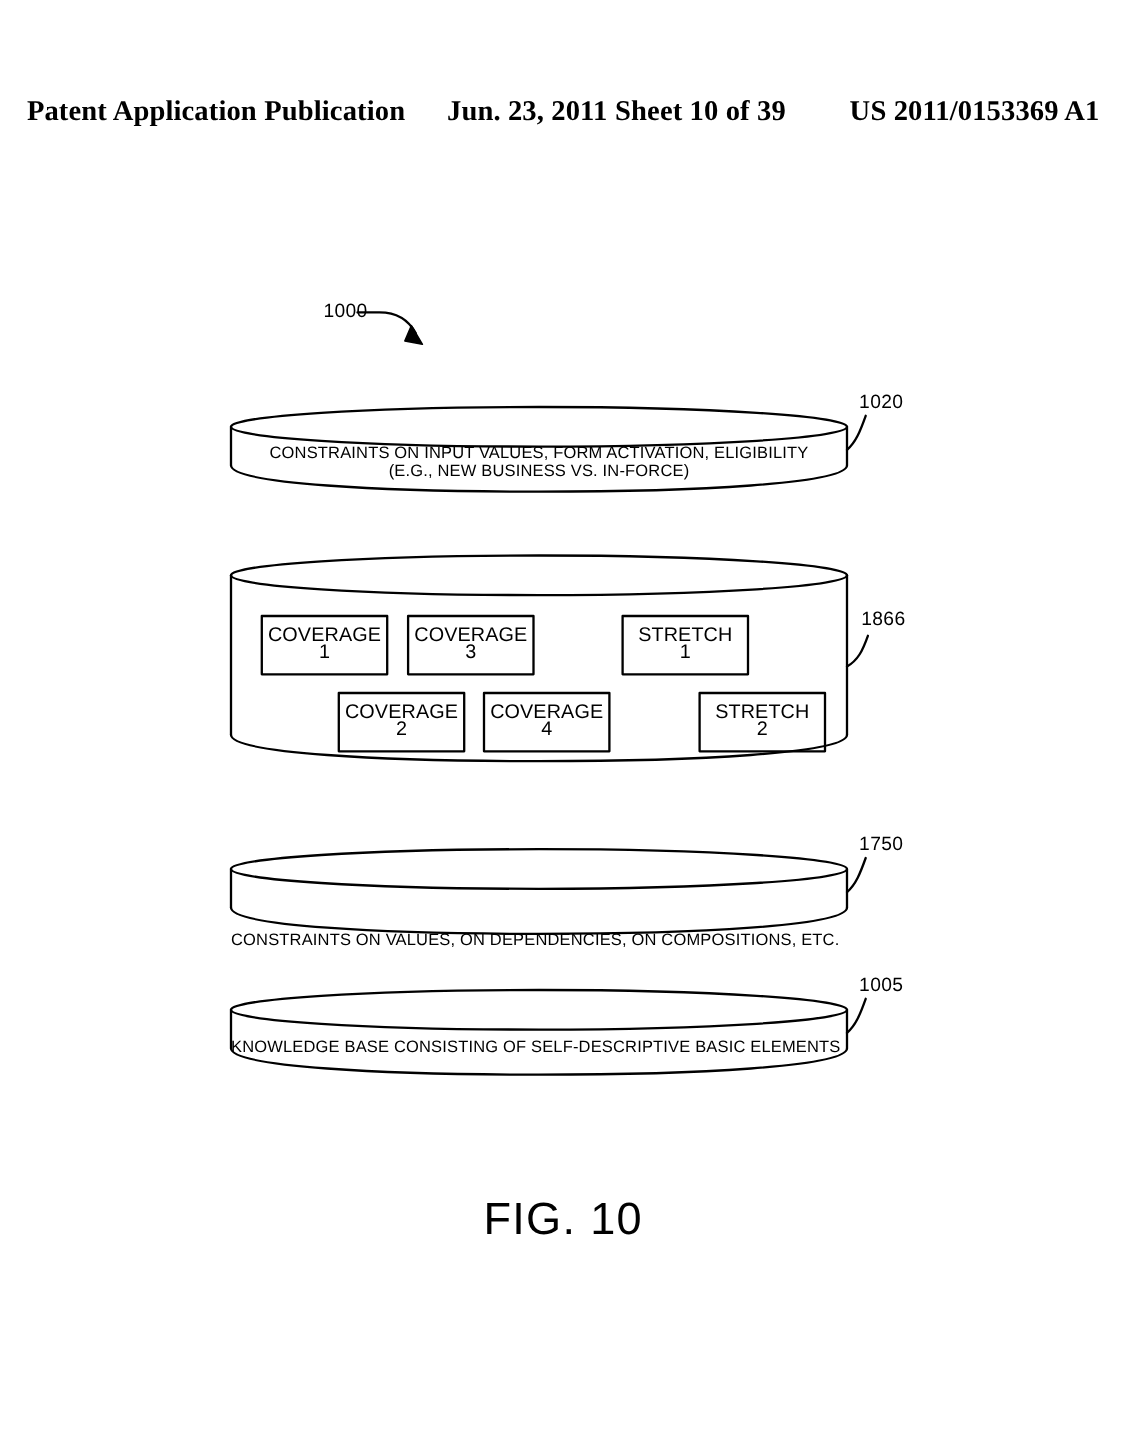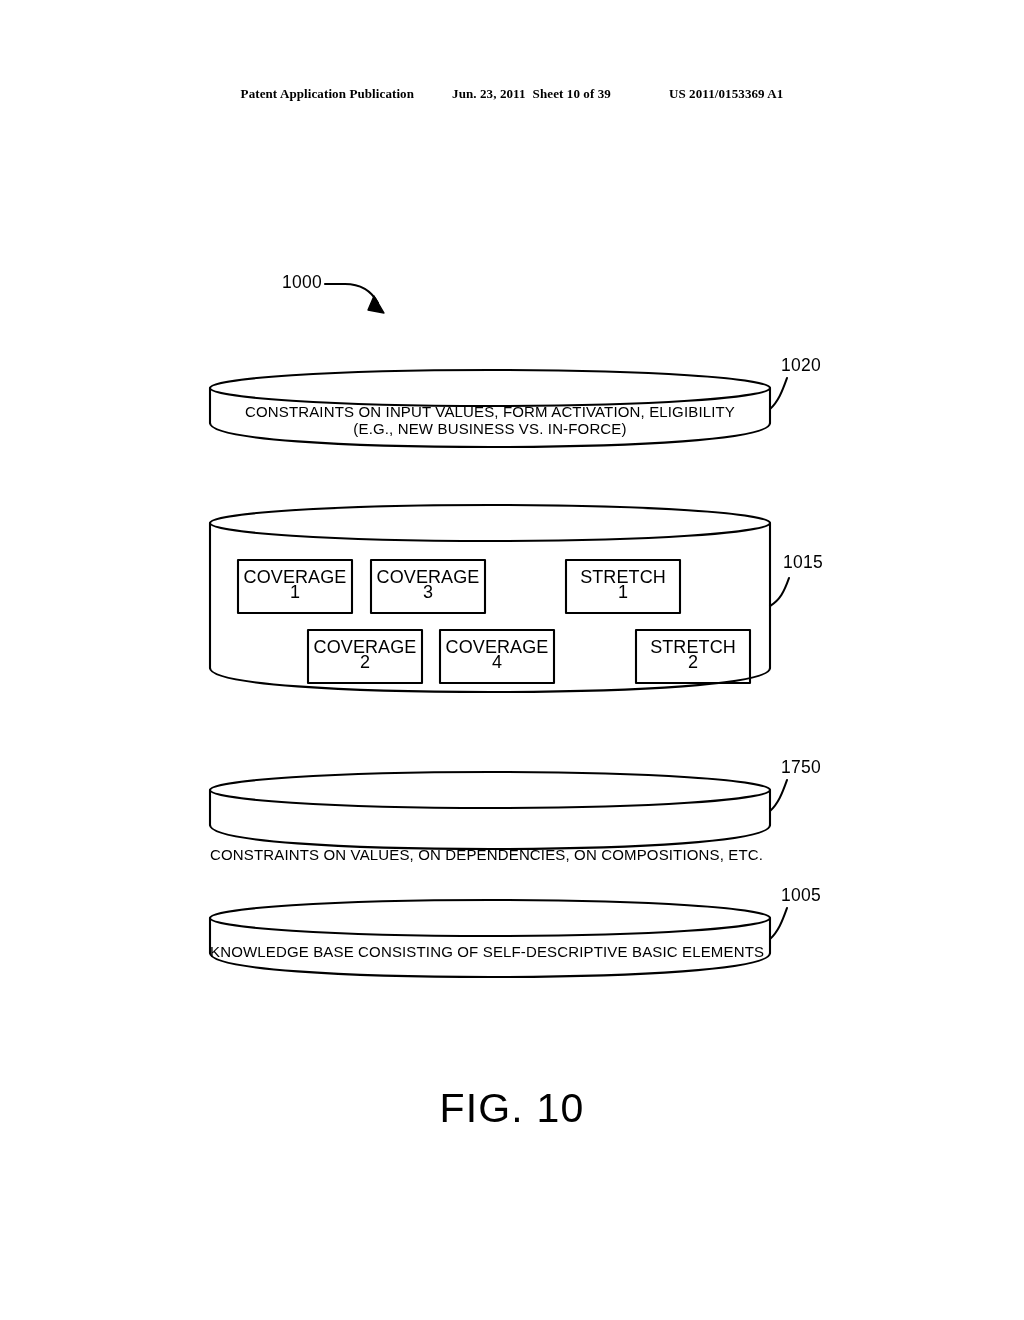--- a/index.html
+++ b/index.html
@@ -20,21 +20,21 @@
   .patent-header {
     position: absolute;
     top: 86px;
     left: 0;
     width: 1024px;
     display: flex;
     justify-content: center;
     align-items: baseline;
     font-family: "Liberation Serif", serif;
     font-weight: bold;
-    font-size: 13px;
+    font-size: 26px;
     letter-spacing: 0.1px;
     white-space: nowrap;
   }
   .patent-header .hdr-pub { margin-right: 38px; }
   .patent-header .hdr-date { margin-right: 7px; }
   .patent-header .hdr-sheet { margin-right: 58px; }
 
   
   #figure-canvas {
     position: absolute;
@@ -144,27 +144,27 @@
       <path d="M 210 918 L 210 953"></path>
       <path d="M 770 918 L 770 953"></path>
       <path d="M 210 953 C 210 970 350 977 490 977 C 630 977 770 970 770 953"></path>
     </g>
     <path d="M 787 908 C 782 922 778 932 770 939"></path>
 
   </g>
 </svg>
 </div>
 
-<div class="ref-num" style="left:282px; top:272px;">1000</div>
+<div class="ref-num" style="left:294px; top:272px;">1000</div>
 
 <div class="cyl-text" style="left:210px; top:404px; width:560px;">CONSTRAINTS ON INPUT VALUES, FORM ACTIVATION, ELIGIBILITY</div>
 <div class="cyl-text" style="left:210px; top:421px; width:560px;">(E.G., NEW BUSINESS VS. IN-FORCE)</div>
 <div class="ref-num" style="left:781px; top:355px;">1020</div>
 
-<div class="ref-num" style="left:783px; top:552px;">1015</div>
+<div class="ref-num" style="left:783px; top:552px;">1866</div>
 
 <div class="box-label" style="left:238px; top:570px; width:114px;">
   <span>COVERAGE</span>
   <span class="bl-num">1</span>
 </div>
 <div class="box-label" style="left:371px; top:570px; width:114px;">
   <span>COVERAGE</span>
   <span class="bl-num">3</span>
 </div>
 <div class="box-label" style="left:566px; top:570px; width:114px;">

